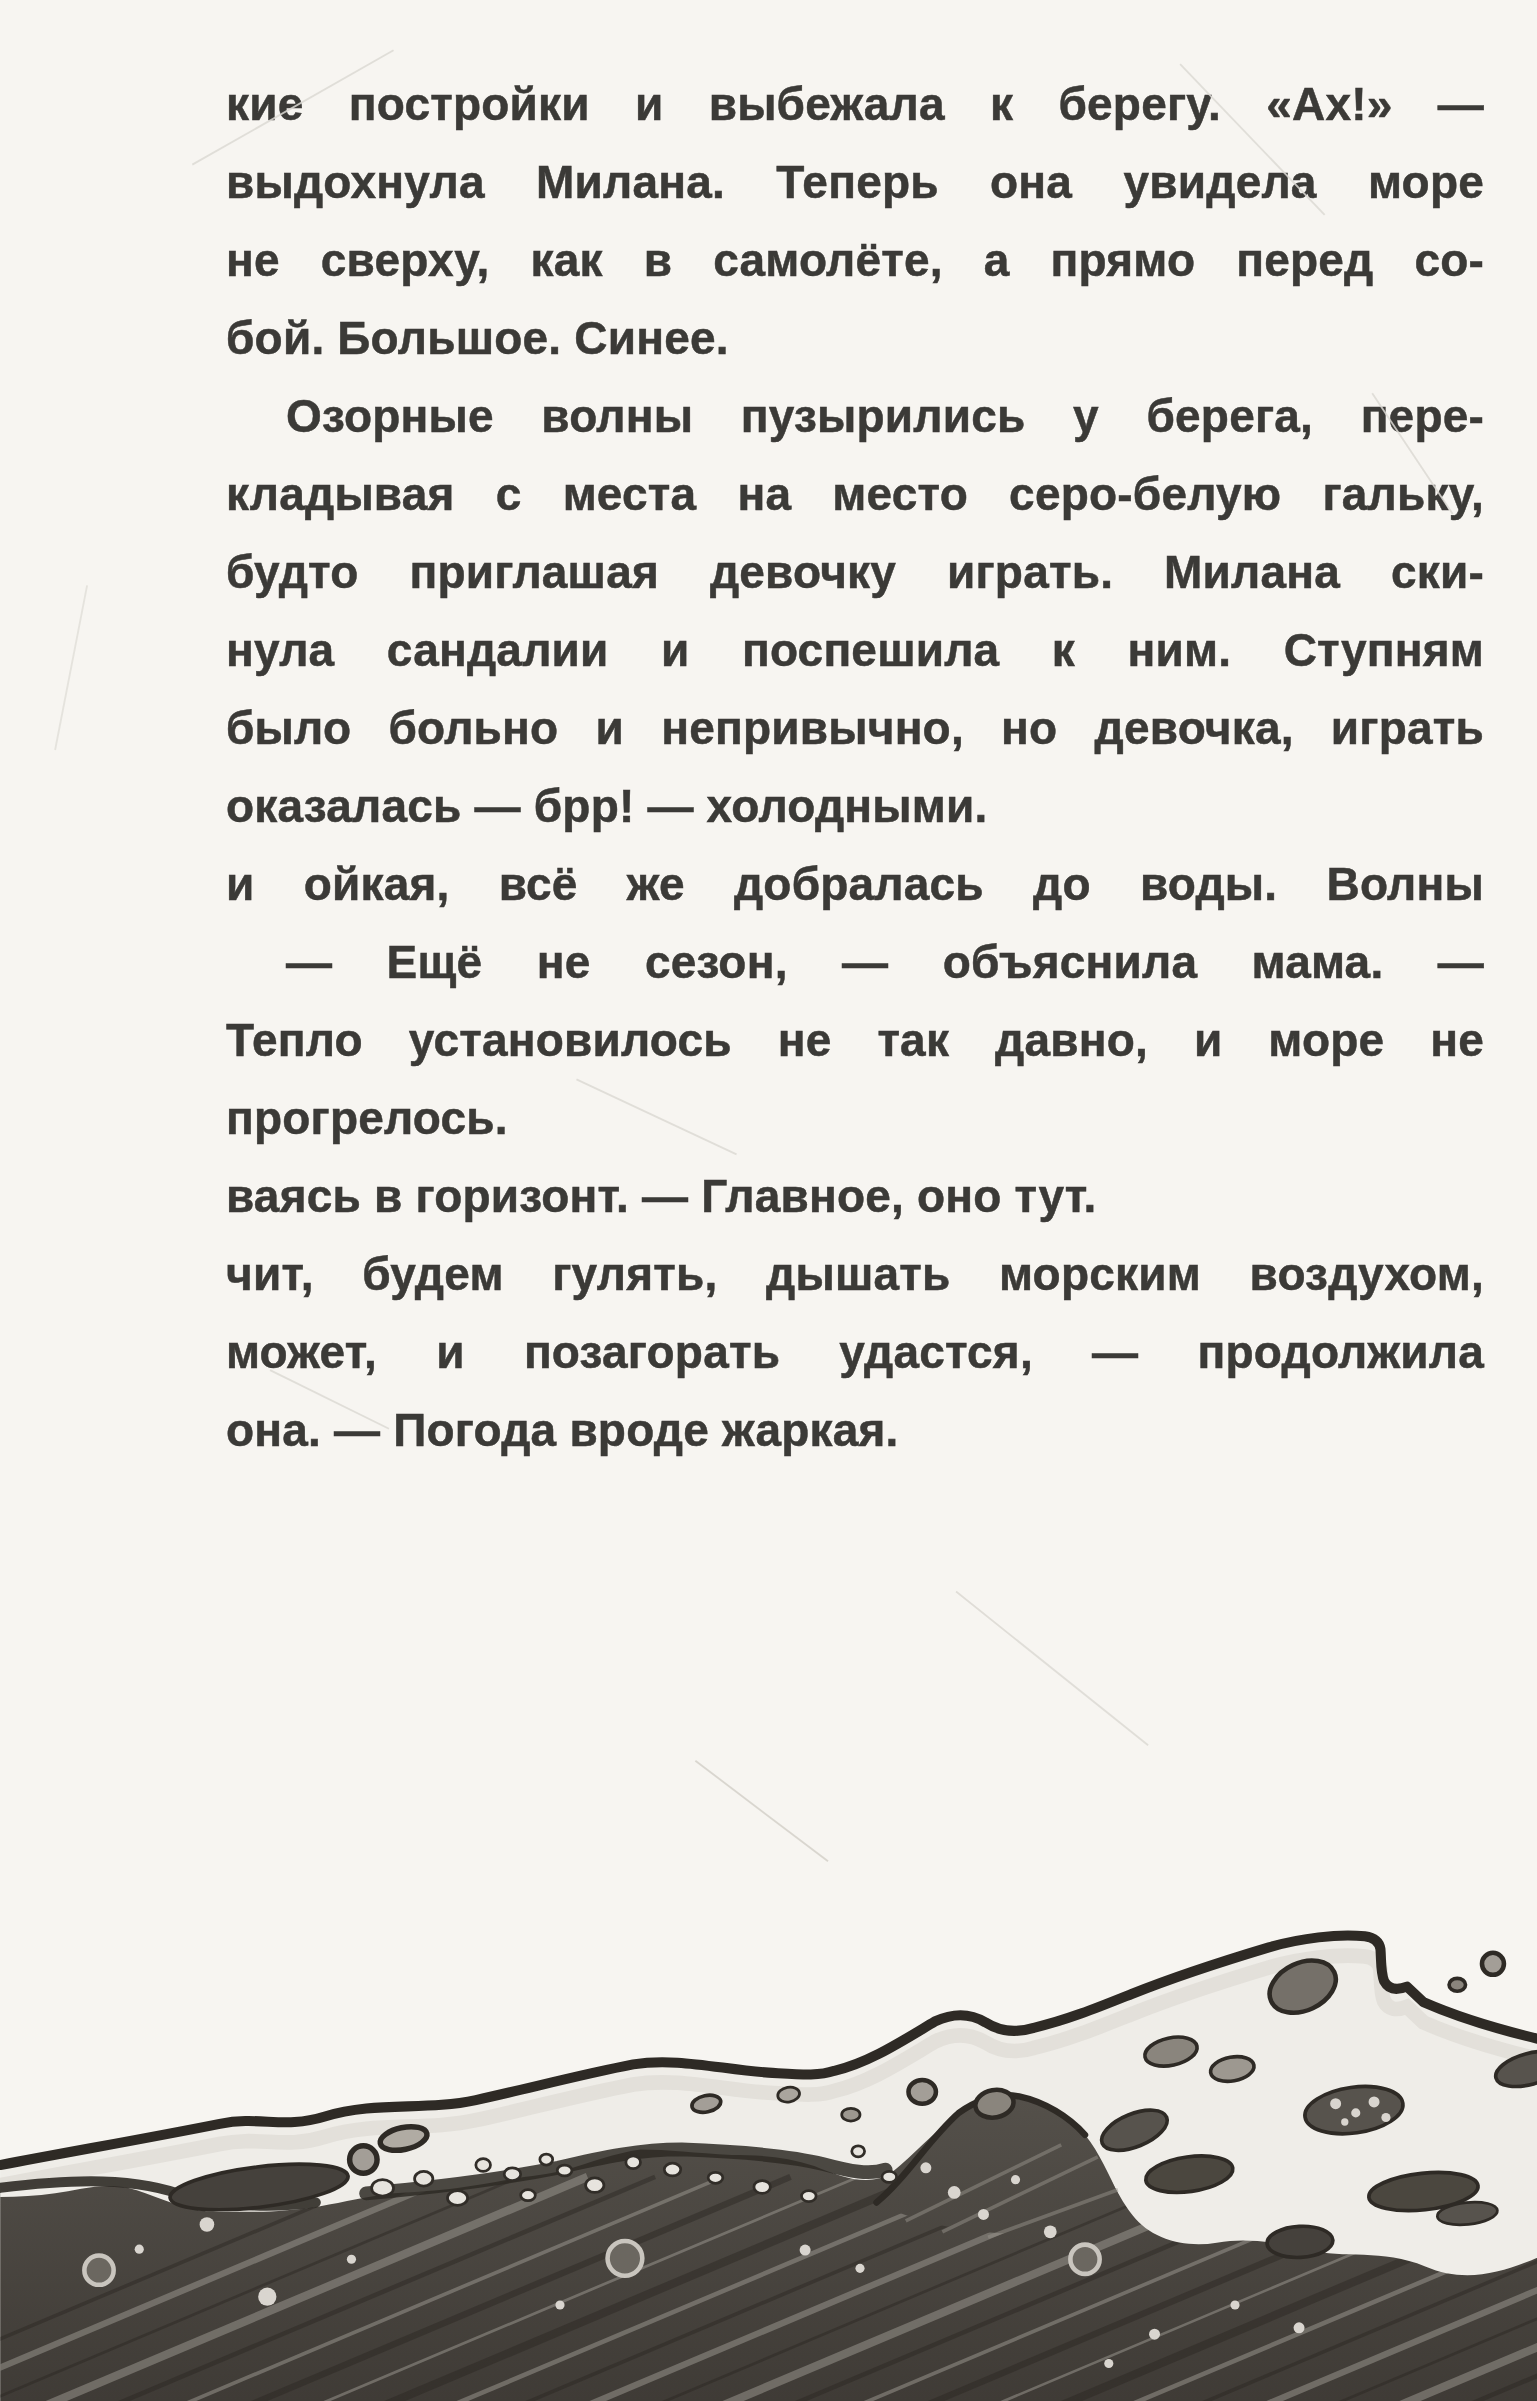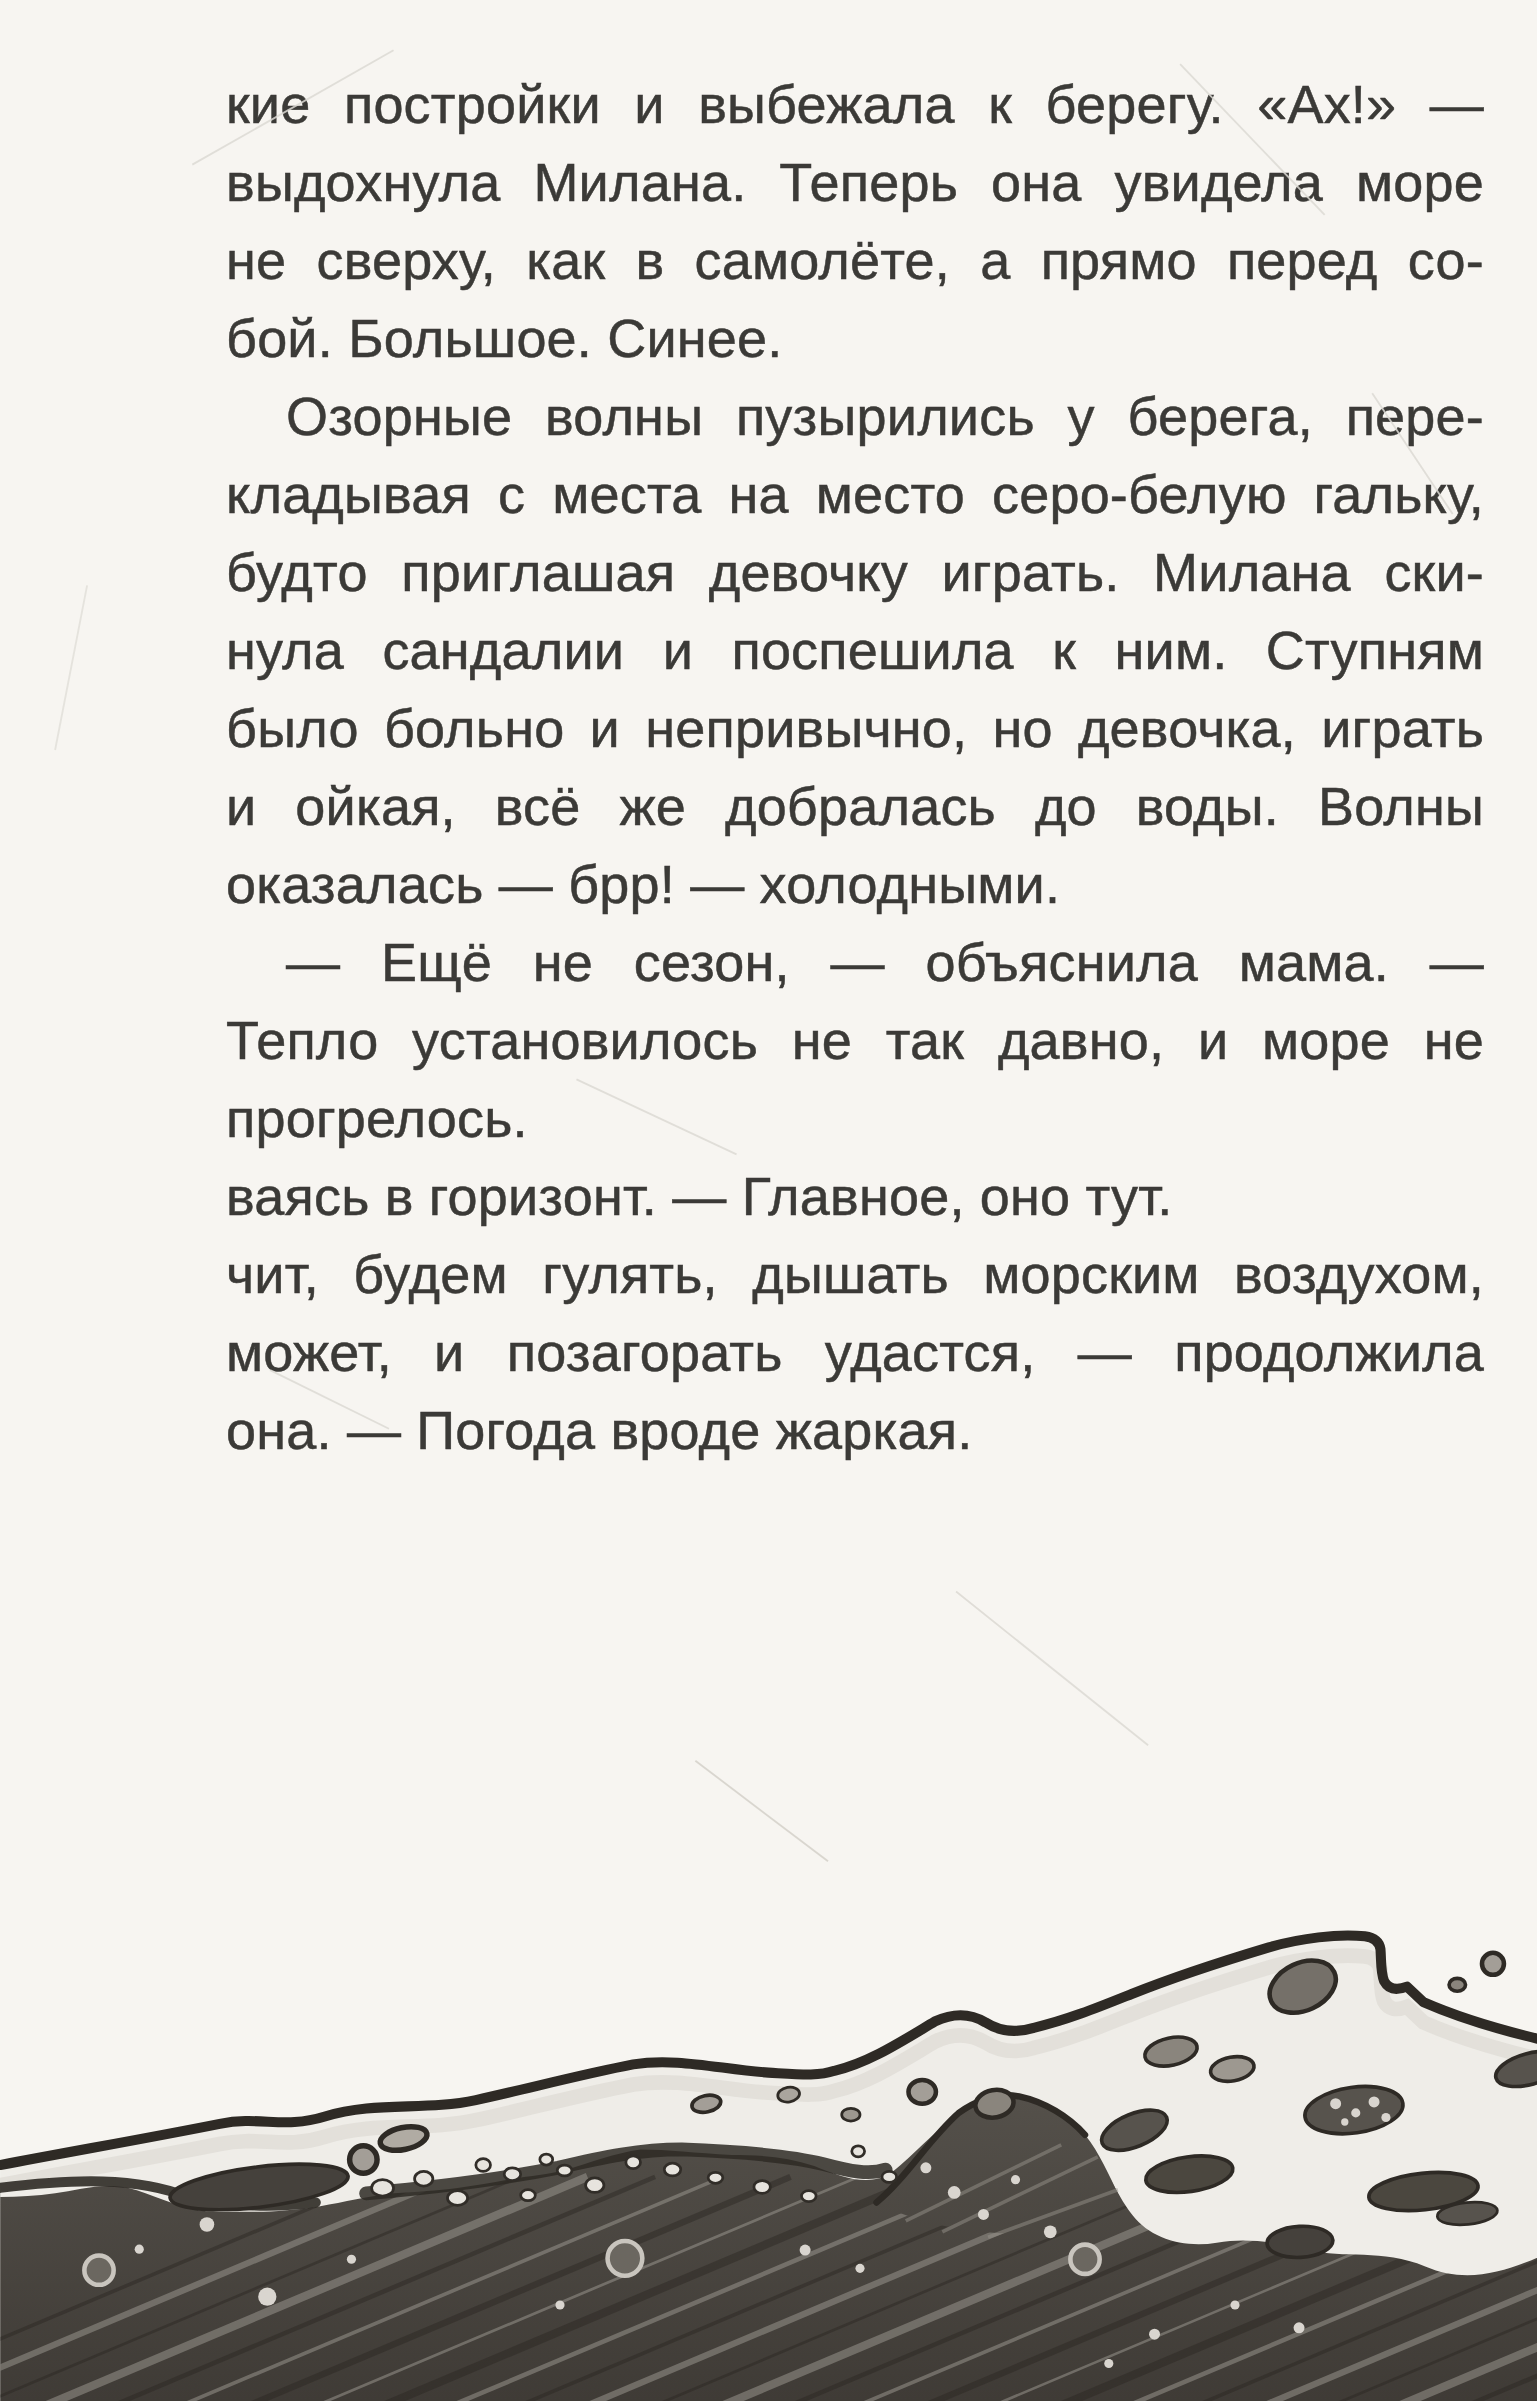--- a/index.html
+++ b/index.html
@@ -7,45 +7,46 @@
     width:1538px;height:2401px;
     position:relative;overflow:hidden;
     background:var(--paper,#f7f5f1);
     font-family:"Liberation Sans",sans-serif;
   }
   .text-block{
     position:absolute;left:226px;top:65px;width:1258px;
     color:var(--ink,#3b3a37);
   }
   .line{
-    height:78px;line-height:78px;font-size:54px;
+    height:78px;line-height:78px;font-size:46px;
     letter-spacing:0.2px;
     text-align:justify;text-align-last:justify;
     -webkit-text-stroke:0.5px var(--ink,#3b3a37);
     white-space:normal;
+    font-weight:bold;
   }
   .line.para-end{text-align:left;text-align-last:left;}
   .line.indent{text-indent:60px;}
   .art{position:absolute;left:0;top:0;width:1538px;height:2401px;pointer-events:none;}
 </style>
 </head>
 <body>
 
 <div class="text-block" id="text-block">
     <div class="line">кие постройки и выбежала к берегу. «Ах!» —</div>
     <div class="line">выдохнула Милана. Теперь она увидела море</div>
     <div class="line">не сверху, как в самолёте, а прямо перед со-</div>
     <div class="line para-end">бой. Большое. Синее.</div>
     <div class="line indent">Озорные волны пузырились у берега, пере-</div>
     <div class="line">кладывая с места на место серо-белую гальку,</div>
     <div class="line">будто приглашая девочку играть. Милана ски-</div>
     <div class="line">нула сандалии и поспешила к ним. Ступням</div>
     <div class="line">было больно и непривычно, но девочка, играть</div>
+    <div class="line para-end">оказалась — брр! — холодными.</div>
     <div class="line">и ойкая, всё же добралась до воды. Волны</div>
-    <div class="line para-end">оказалась — брр! — холодными.</div>
     <div class="line indent">— Ещё не сезон, — объяснила мама. —</div>
     <div class="line">Тепло установилось не так давно, и море не</div>
     <div class="line para-end">прогрелось.</div>
     <div class="line para-end">ваясь в горизонт. — Главное, оно тут.</div>
     <div class="line">чит, будем гулять, дышать морским воздухом,</div>
     <div class="line">может, и позагорать удастся, — продолжила</div>
     <div class="line para-end">она. — Погода вроде жаркая.</div>
   </div>
 
 <svg class="art" viewBox="0 0 1681 2625" xmlns="http://www.w3.org/2000/svg">

